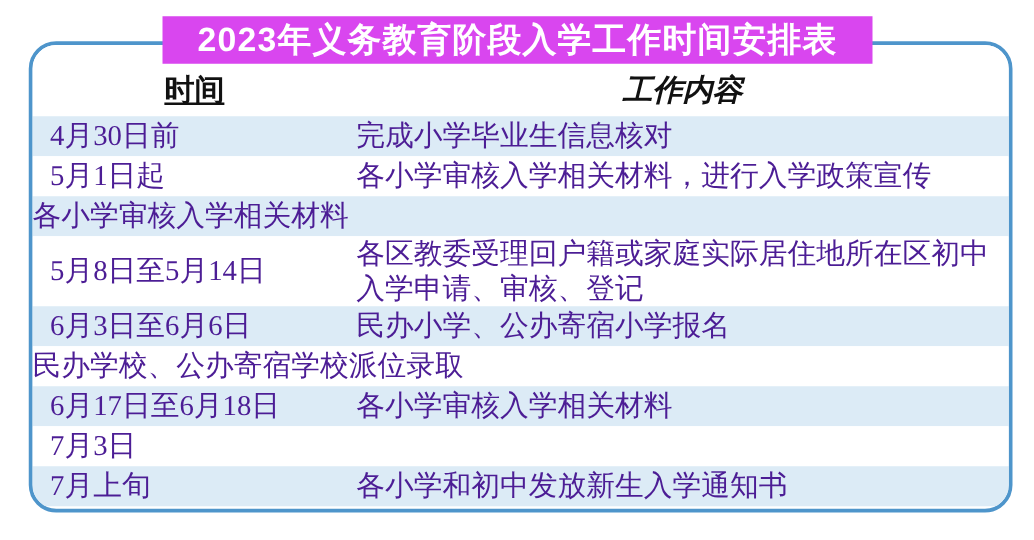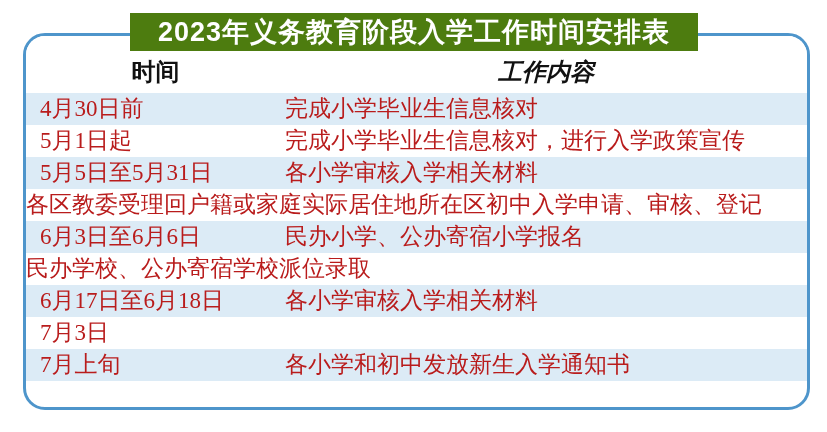--- a/index.html
+++ b/index.html
@@ -27,21 +27,21 @@
     background: #ffffff;
     overflow: hidden;
   }
   
   .title-banner {
     position: absolute;
     left: 130px;
     top: 13px;
     width: 568px;
     height: 38px;
-    background: #4d7c0f;
+    background: #d946ef;
     z-index: 5;
     display: flex;
     align-items: center;
     justify-content: center;
   }
   .title-banner .title-text {
     color: #ffffff;
     font-size: 27px;
     font-weight: bold;
     letter-spacing: 1px;
@@ -55,31 +55,31 @@
     padding-bottom: 5px;
     box-sizing: border-box;
     background: #ffffff;
   }
   .th {
     font-size: 24px;
     font-weight: bold;
     color: #111111;
     text-align: center;
   }
-  .th-time  { width: 259px; }
+  .th-time  { width: 259px; text-decoration: underline; }
   .th-content { flex: 1; font-style: italic; }
   
   .rows { display: block; }
   .row {
     display: flex;
     align-items: center;
     min-height: 32px;
     font-family: "Liberation Serif", "DejaVu Serif", serif;
     font-size: 23px;
-    color: #b91c1c;
+    color: #4c1d95;
     line-height: 28px;
   }
   .row:nth-child(odd) { background: #dcebf6; }
   .row:nth-child(even) { background: #ffffff; }
   .cell-time {
     width: 245px;
     padding-left: 14px;
     flex: none;
     white-space: nowrap;
   }
@@ -100,27 +100,27 @@
       <div class="th th-content">工作内容</div>
     </div>
 
     <div class="rows">
       <div class="row">
         <div class="cell-time">4月30日前</div>
         <div class="cell-content">完成小学毕业生信息核对</div>
       </div>
       <div class="row">
         <div class="cell-time">5月1日起</div>
-        <div class="cell-content">完成小学毕业生信息核对，进行入学政策宣传</div>
+        <div class="cell-content">各小学审核入学相关材料，进行入学政策宣传</div>
       </div>
       <div class="row">
-        <div class="cell-time">5月5日至5月31日</div>
         <div class="cell-content">各小学审核入学相关材料</div>
       </div>
       <div class="row">
+        <div class="cell-time">5月8日至5月14日</div>
         <div class="cell-content">各区教委受理回户籍或家庭实际居住地所在区初中入学申请、审核、登记</div>
       </div>
       <div class="row">
         <div class="cell-time">6月3日至6月6日</div>
         <div class="cell-content">民办小学、公办寄宿小学报名</div>
       </div>
       <div class="row">
         <div class="cell-content">民办学校、公办寄宿学校派位录取</div>
       </div>
       <div class="row">

